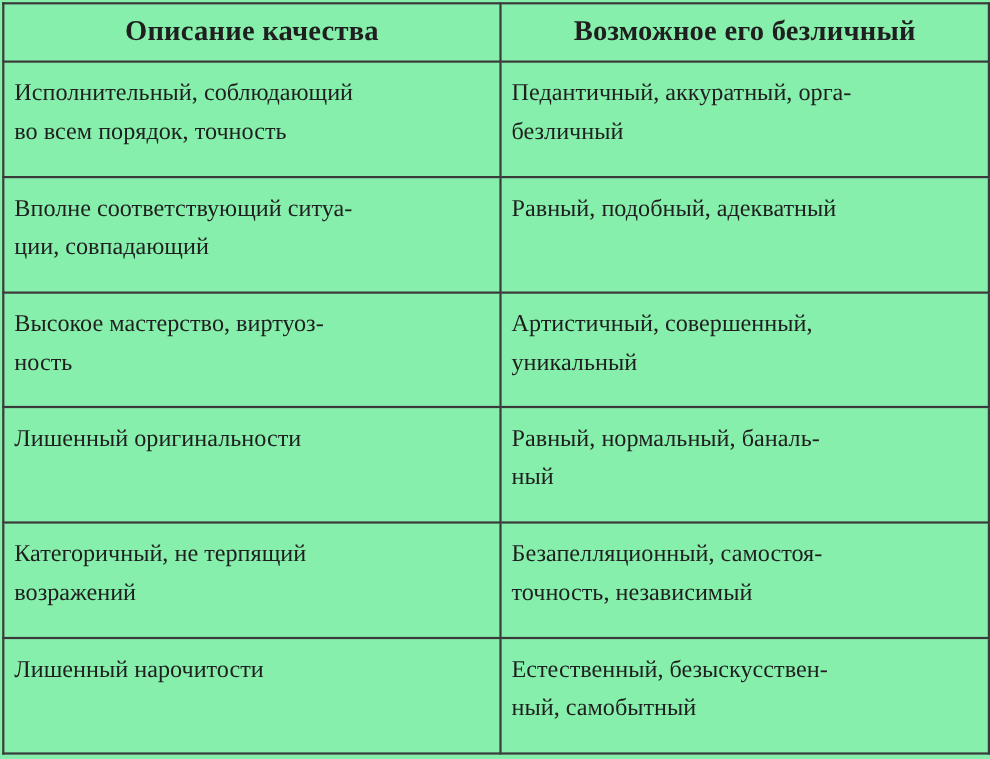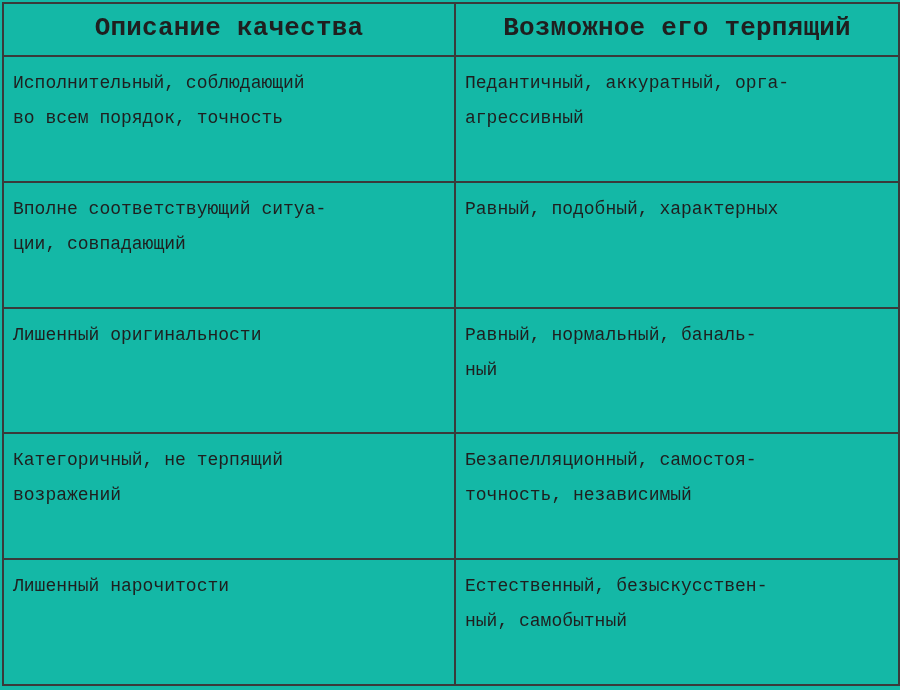--- a/index.html
+++ b/index.html
@@ -3,24 +3,24 @@
 <meta charset="utf-8">
 <style>
   html, body {
     margin: 0;
     padding: 0;
     background: #ffffff;
   }
   .page {
     width: 900px;
     height: 690px;
-    background: #14b8a6;
+    background: #86efac;
     box-sizing: border-box;
     overflow: hidden;
-    font-family: Liberation Mono, monospace;
+    font-family: Liberation Serif, serif;
     color: #1f1f1f;
   }
   table.quality-table {
     border-collapse: collapse;
     table-layout: fixed;
     width: 896px;
     height: 684px;
     margin: 2px;
   }
   table.quality-table th,
@@ -32,21 +32,21 @@
   }
   table.quality-table th {
     font-weight: bold;
     font-size: 26px;
     text-align: center;
     vertical-align: middle;
     padding: 4px 6px 8px 6px;
     letter-spacing: 0.2px;
   }
   table.quality-table td {
-    font-size: 18px;
+    font-size: 22px;
     line-height: 35px;
     text-align: left;
     vertical-align: top;
     padding: 9px 12px 6px 9px;
   }
   col.col-left  { width: 452px; }
   col.col-right { width: 444px; }
   tr.row-header { height: 53px; }
   tr.row-1 { height: 86px; }
   tr.row-2 { height: 67px; }
@@ -62,34 +62,40 @@
 
 <div class="page">
   <table class="quality-table">
     <colgroup>
       <col class="col-left">
       <col class="col-right">
     </colgroup>
     <thead>
       <tr class="row-header">
         <th>Описание качества</th>
-        <th>Возможное его терпящий</th>
+        <th>Возможное его безличный</th>
       </tr>
     </thead>
     <tbody>
       <tr class="row-1">
         <td>Исполнительный, соблюдающий
 во всем порядок, точность</td>
         <td>Педантичный, аккуратный, орга-
-агрессивный</td>
+безличный</td>
       </tr>
       <tr class="row-3">
         <td>Вполне соответствующий ситуа-
 ции, совпадающий</td>
-        <td>Равный, подобный, характерных</td>
+        <td>Равный, подобный, адекватный</td>
+      </tr>
+      <tr class="row-4">
+        <td>Высокое мастерство, виртуоз-
+ность</td>
+        <td>Артистичный, совершенный,
+уникальный</td>
       </tr>
       <tr class="row-5">
         <td>Лишенный оригинальности</td>
         <td>Равный, нормальный, баналь-
 ный</td>
       </tr>
       <tr class="row-6">
         <td>Категоричный, не терпящий
 возражений</td>
         <td>Безапелляционный, самостоя-

